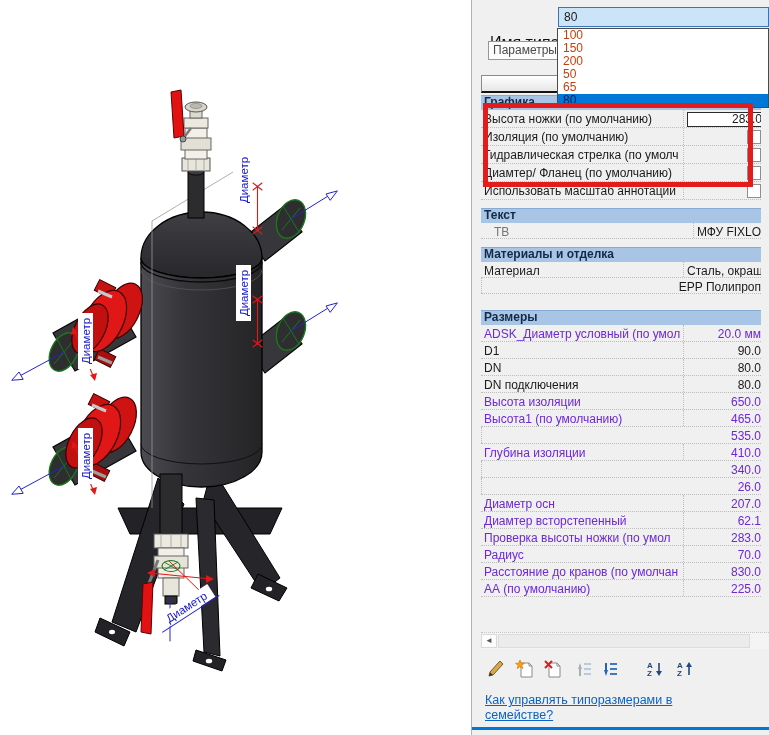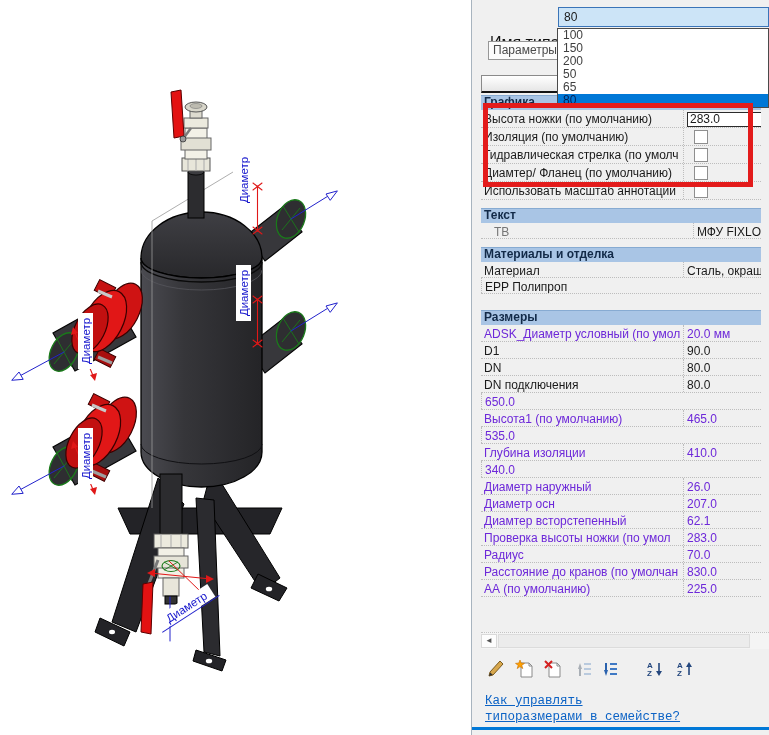--- a/index.html
+++ b/index.html
@@ -10,53 +10,53 @@
   
   .dialog{position:absolute;left:471px;top:0;width:298px;height:735px;background:#f0f0f0;
           border-left:1px solid #a8b4bf;box-sizing:border-box;overflow:hidden;font-size:12px;color:#1a1a1a;}
   .typelabel{position:absolute;left:18px;top:10px;font-size:16px;color:#111;margin-top:24px;}
   .combo{position:absolute;left:86px;top:7px;right:0;height:20px;background:#cce4f7;
          border:1px solid #3a74b8;box-sizing:border-box;line-height:18px;padding-left:5px;z-index:30;}
   .searchbox{position:absolute;left:16px;top:41px;width:231px;height:19px;background:#fcfcfc;
          border:1px solid #979797;box-sizing:border-box;line-height:17px;padding-left:4px;color:#4a4a4a;z-index:5;}
   .ddlist{position:absolute;left:85px;top:28px;right:0;height:80px;background:#ffffff;
           border:1px solid #4a4a4a;box-sizing:border-box;z-index:40;}
-  .dditem{height:13px;line-height:13px;padding-left:5px;font-size:12px;color:#404040;}
+  .dditem{height:13px;line-height:13px;padding-left:5px;font-size:12px;color:#c2410c;}
   .dditem.sel{background:#0078d7;color:#032055;}
   
   .ptable{position:absolute;left:9px;top:75px;right:8px;z-index:10;}
   .thead{height:18px;background:linear-gradient(#ffffff,#e6e6e6);border:1px solid #8a8a8a;
          border-bottom:2px solid #141414;box-sizing:border-box;}
   .g2{height:2px}.g8{height:8px}.g16{height:16px}
   .band{height:15px;background:#a9c5e5;border-top:1px solid #87abd2;box-sizing:border-box;
         font-weight:bold;color:#122a48;padding-left:3px;line-height:13px;font-size:12px;}
   .row{display:flex;border-bottom:1px dotted #bdbdbd;box-sizing:border-box;}
   .h18{height:18px}.h17{height:17px}.h16{height:16px}
   .row .lbl{width:202px;padding:2px 2px 0 3px;white-space:nowrap;overflow:hidden;box-sizing:border-box;}
-  .row .val{flex:1;border-left:1px dotted #bdbdbd;padding:2px 0 8px 3px;white-space:nowrap;overflow:hidden;}
+  .row .val{flex:1;border-left:1px dotted #bdbdbd;padding:2px 0 8px 3px;white-space:nowrap;overflow:hidden;text-align:right;}
   .row.muted .lbl,.row.muted .val{color:#6d28d9;}
   .row.lmuted .lbl{color:#757575;margin-left:10px;}
   .editbox{display:inline-block;width:72px;height:13px;border:1px solid #2b2b2b;background:#fff;
            padding:0 2px;line-height:13px;vertical-align:top;}
   .cb{display:inline-block;width:12px;height:12px;background:#fff;border:1px solid #8f8f8f;
       margin:0 0 0 7px;vertical-align:top;}
   
   .redbox{position:absolute;left:11px;top:103px;width:270px;height:84px;border:5px solid #e31b1b;
           box-sizing:border-box;z-index:50;}
   
   .hscroll{position:absolute;left:9px;top:632px;right:0;height:16px;background:#f4f4f4;border-top:1px dotted #c4c4c4;}
   .hbtn{position:absolute;left:0;top:1px;width:16px;height:14px;background:#fdfdfd;border:1px solid #d9d9d9;
         box-sizing:border-box;color:#555;font-size:8px;line-height:12px;text-align:center;}
   .hthumb{position:absolute;left:17px;top:1px;width:252px;height:14px;background:#ececec;border:1px solid #dcdcdc;box-sizing:border-box;}
   
   .tools{position:absolute;left:0;top:659px;right:0;height:26px;}
   .tbtn{position:absolute;top:0;width:22px;height:24px;}
   
   .help{position:absolute;left:13px;top:693px;width:200px;line-height:15px;font-size:12.5px;}
-  .help a{color:#0b62c5;text-decoration:underline;cursor:pointer;font-family:Liberation Mono, monospace;}
+  .help a{color:#0b62c5;text-decoration:underline;cursor:pointer;}
   .bottomline{position:absolute;left:0;right:0;top:727px;height:3px;background:#0078d7;}
 </style>
 </head>
 <body>
 
 <div class="viewport">
 <svg width="471" height="735" viewBox="0 0 471 735" xmlns="http://www.w3.org/2000/svg">
   <defs>
     <linearGradient id="gBody" x1="0" y1="0" x2="1" y2="0">
       <stop offset="0" stop-color="#4b4b51"></stop>
@@ -290,38 +290,38 @@
     </div>
     <div class="row h17">
       <div class="lbl">DN</div>
       <div class="val">80.0</div>
     </div>
     <div class="row h17">
       <div class="lbl">DN подключения</div>
       <div class="val">80.0</div>
     </div>
     <div class="row h17 muted">
+      <div class="lbl">Высота изоляции</div>
       <div class="val">650.0</div>
     </div>
     <div class="row h17 muted">
       <div class="lbl">Высота1 (по умолчанию)</div>
       <div class="val">465.0</div>
     </div>
     <div class="row h17 muted">
       <div class="val">535.0</div>
     </div>
     <div class="row h17 muted">
       <div class="lbl">Глубина изоляции</div>
       <div class="val">410.0</div>
     </div>
     <div class="row h17 muted">
       <div class="val">340.0</div>
     </div>
     <div class="row h17 muted">
-      <div class="lbl">Диаметр наружный</div>
       <div class="val">26.0</div>
     </div>
     <div class="row h17 muted">
       <div class="lbl">Диаметр осн</div>
       <div class="val">207.0</div>
     </div>
     <div class="row h17 muted">
       <div class="lbl">Диамтер всторстепенный</div>
       <div class="val">62.1</div>
     </div>

